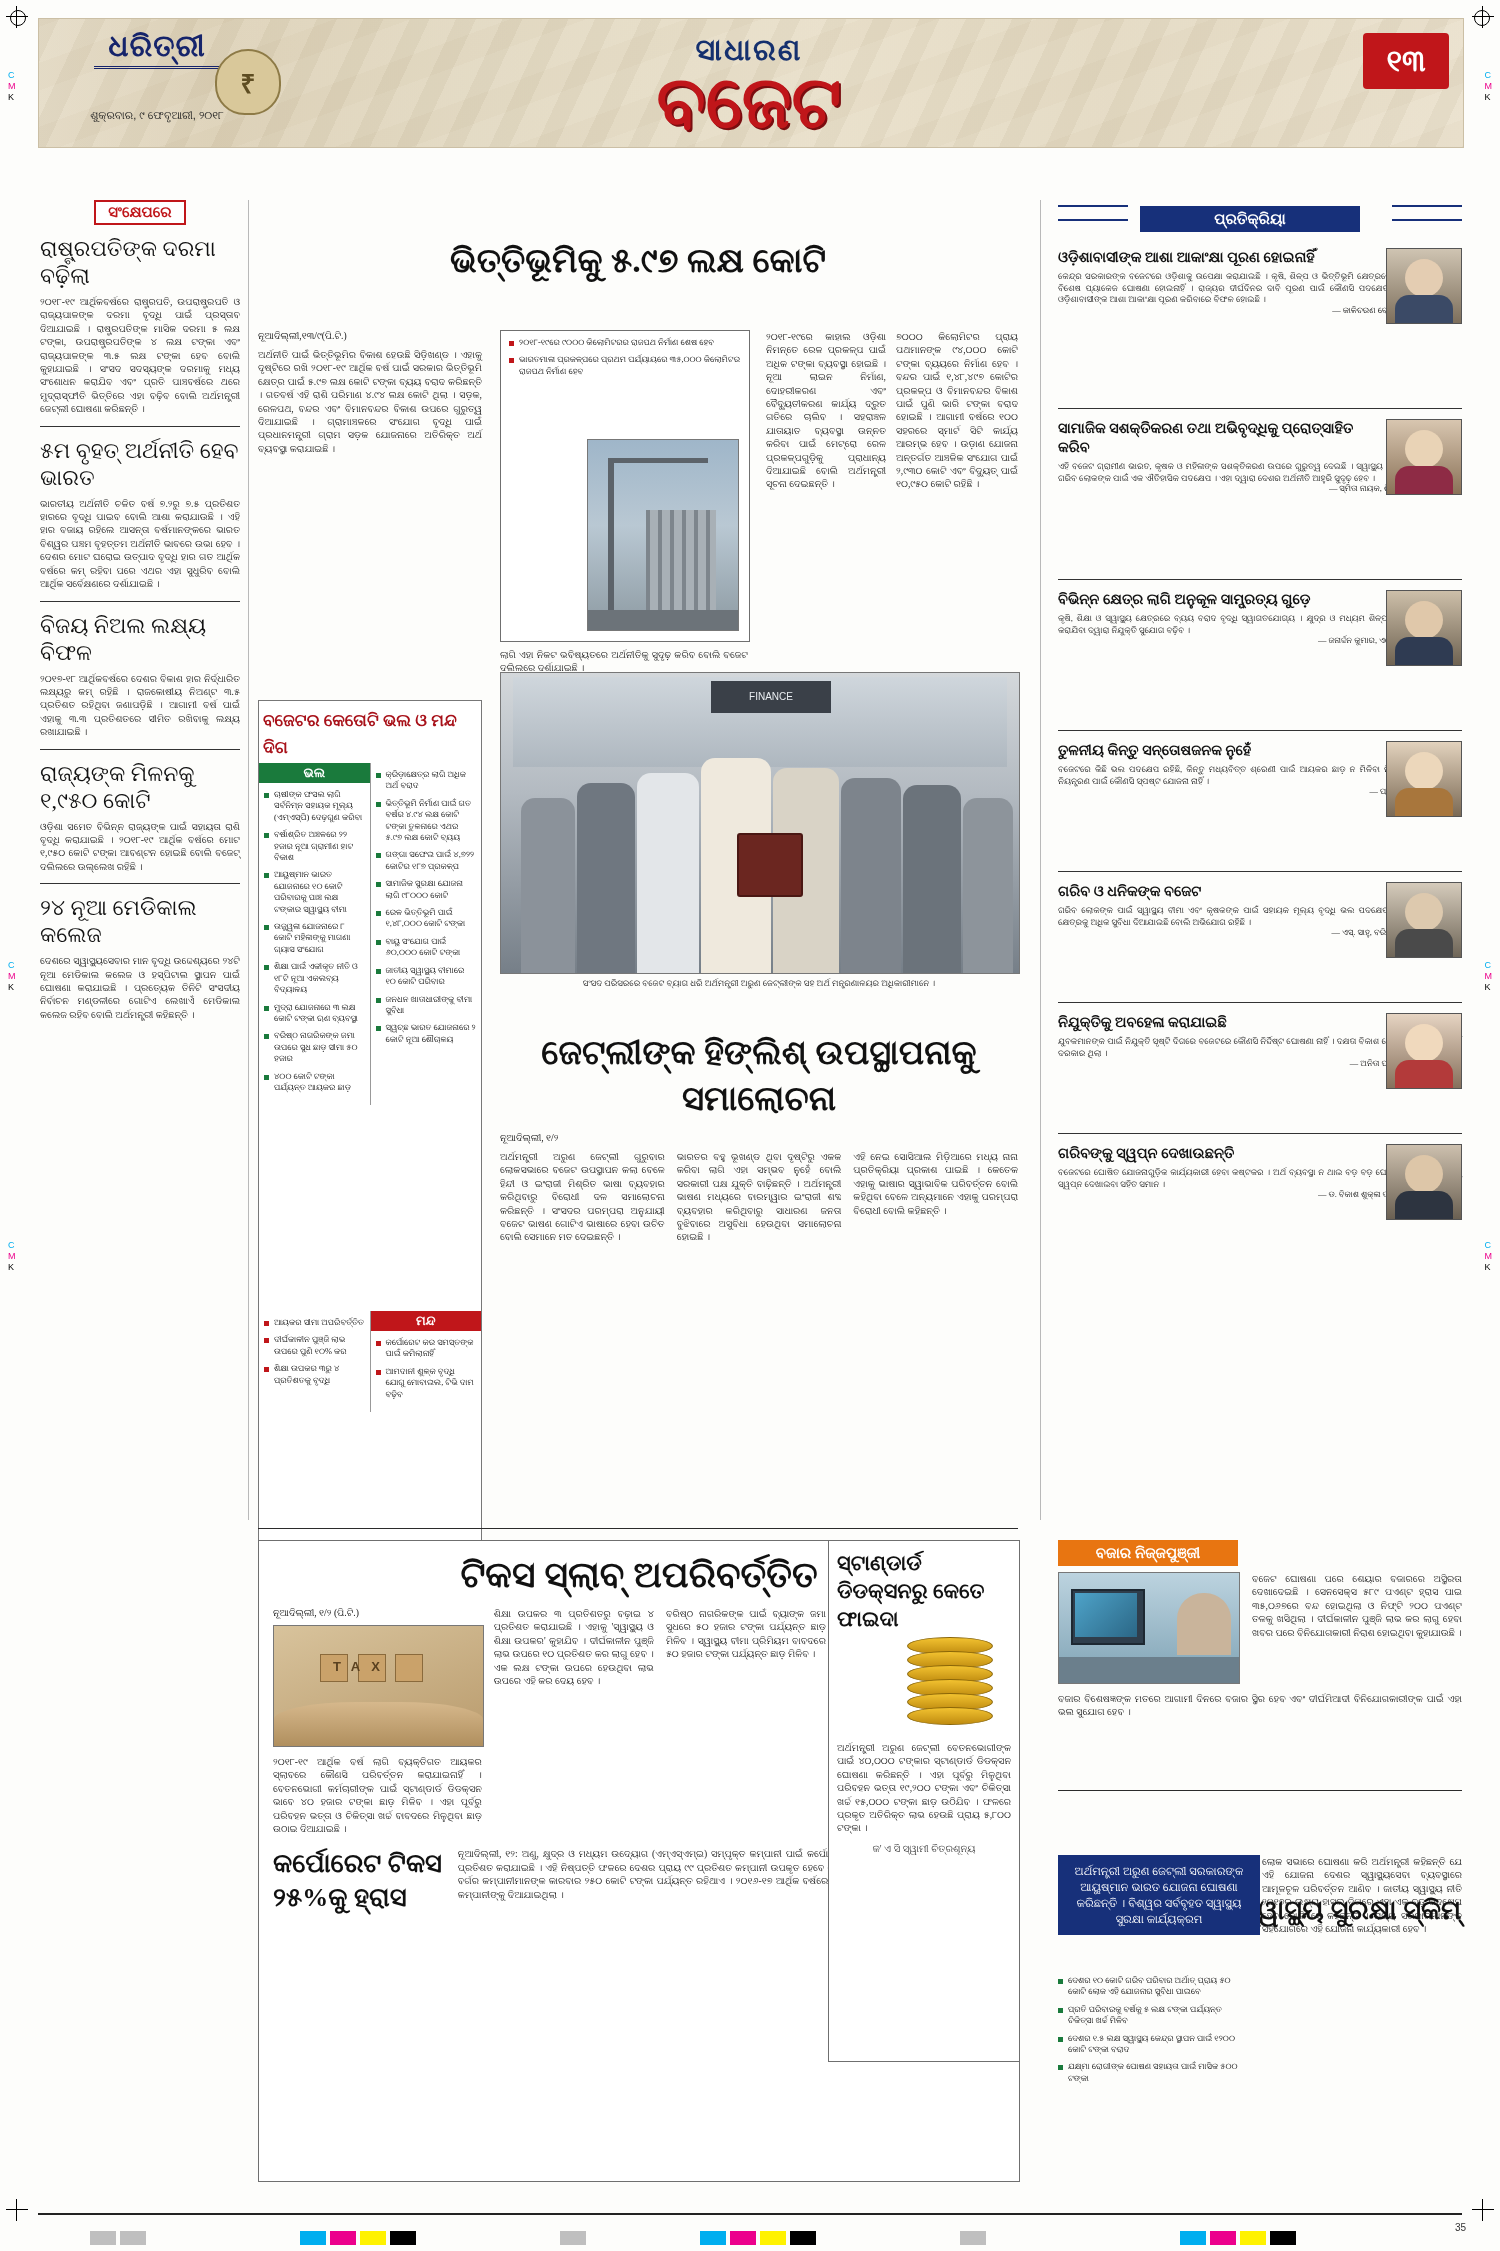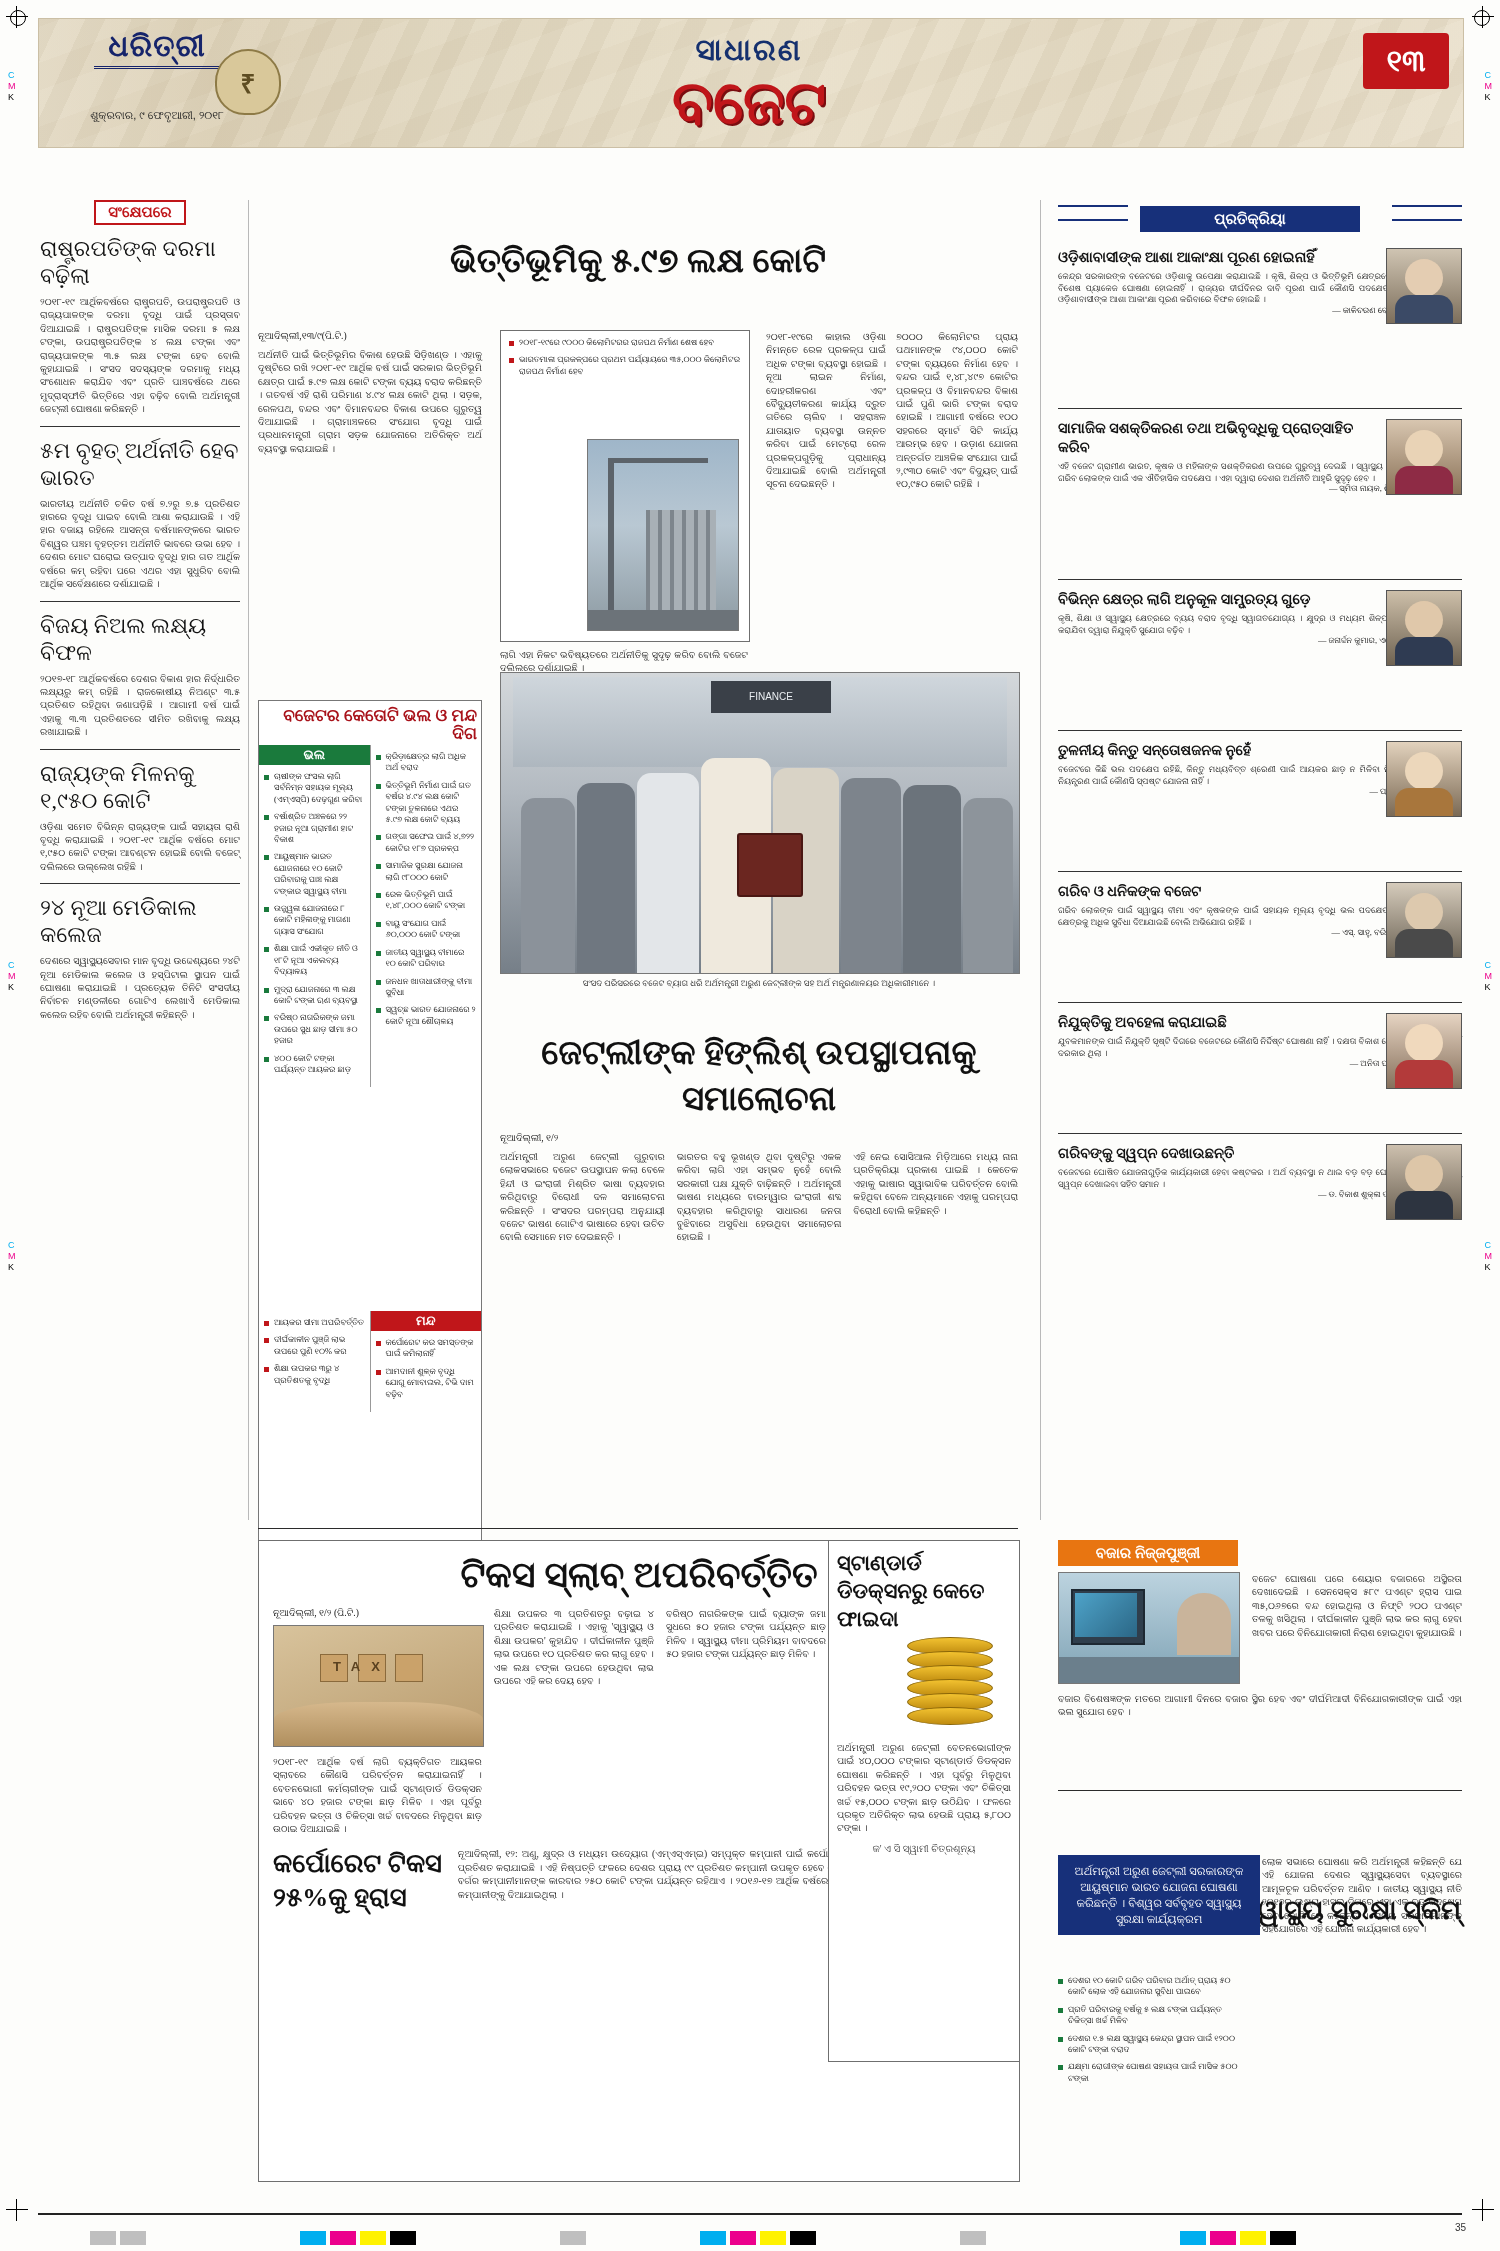--- a/index.html
+++ b/index.html
@@ -26,21 +26,21 @@
       repeating-linear-gradient(115deg, rgba(190,175,140,.35) 0 18px, rgba(225,214,186,.35) 18px 42px),
       repeating-linear-gradient(-20deg, rgba(205,190,155,.25) 0 26px, rgba(235,226,202,.22) 26px 60px);}
   .mh-left{position:absolute;left:8px;top:8px;width:220px;text-align:center;}
   .dharitri{font-family:"Liberation Serif",serif;font-weight:bold;font-size:30px;color:#16246b;
      letter-spacing:1px;}
   .dharitri-box{display:inline-block;padding:2px 14px;border-bottom:3px double #16246b;}
   .mh-date{font-size:11px;color:#222;margin-top:40px;}
   .mh-center{position:absolute;left:240px;top:4px;width:940px;text-align:center;}
   .sadharana{font-family:"Liberation Serif",serif;font-size:30px;color:#15306e;font-weight:bold;
      letter-spacing:2px;margin-top:10px;}
-  .budget-word{font-family:"Liberation Serif",serif;font-size:60px;font-weight:bold;color:#c0161a;
+  .budget-word{font-family:"Liberation Serif",serif;font-size:72px;font-weight:bold;color:#c0161a;
      line-height:70px;text-shadow:2px 2px 0 #7a0d10;}
   .budget-year{font-family:"Liberation Serif",serif;font-size:40px;font-weight:bold;color:#15306e;}
   .mh-badge{position:absolute;right:14px;top:14px;width:86px;height:56px;background:#c0161a;color:#fff;
     border-radius:4px;display:flex;align-items:center;justify-content:center;font-size:30px;font-weight:bold;
     font-family:"Liberation Serif",serif;}
   .moneybag{position:absolute;left:176px;top:30px;width:62px;height:62px;background:#d9c89a;border-radius:50% 50% 45% 45%;
     border:2px solid #8d7a46;}
   .moneybag:after{content:"₹";position:absolute;left:0;right:0;top:14px;text-align:center;font-size:26px;color:#5e4d22;font-weight:bold;}
   .body-txt{font-size:9.6px;line-height:13.4px;color:#1b1b1b;text-align:justify;
     font-family:"Liberation Serif",serif;}
@@ -67,21 +67,21 @@
   .ribbon{position:absolute;height:26px;background:#17307a;color:#fff;display:flex;align-items:center;
      justify-content:center;font-family:"Liberation Serif",serif;font-size:15px;font-weight:bold;}
   .ribbon.orange{background:#e87511;}
   .op-item{position:relative;margin-bottom:10px;}
   .op-title{font-family:"Liberation Serif",serif;font-size:14.5px;line-height:19px;color:#111;font-weight:bold;}
   .op-body{font-size:8.6px;line-height:11.6px;text-align:justify;color:#1b1b1b;font-family:"Liberation Serif",serif;}
   .op-sign{font-size:8.4px;text-align:right;font-family:"Liberation Serif",serif;color:#111;}
   .headshot{position:absolute;right:0;width:74px;height:74px;border:1px solid #555;overflow:hidden;}
   
   .gb-box{position:absolute;left:258px;top:700px;width:222px;height:870px;border:1px solid #777;background:#fff;}
-  .gb-title{font-family:"Liberation Serif",serif;font-size:17px;line-height:18px;text-align:right;color:#a8121a;
+  .gb-title{font-family:"Liberation Serif",serif;font-size:17px;line-height:27px;text-align:left;color:#a8121a;
      font-weight:bold;padding:6px 4px 2px;}
   .gb-band{background:#1a7a3c;color:#fff;text-align:center;font-size:13px;font-weight:bold;
      font-family:"Liberation Serif",serif;padding:2px;}
   .gb-band.red{background:#c0161a;}
   .bullet{font-size:8.4px;line-height:11.4px;color:#111;font-family:"Liberation Serif",serif;margin:0 0 6px 0;
      padding-left:10px;position:relative;text-align:left;}
   .bullet:before{content:"";position:absolute;left:0;top:4px;width:5px;height:5px;background:#1a7a3c;}
   .bullet.red:before{background:#c0161a;}
   
   .tax-head{font-family:"Liberation Serif",serif;font-weight:bold;font-size:36px;line-height:44px;color:#111;}

